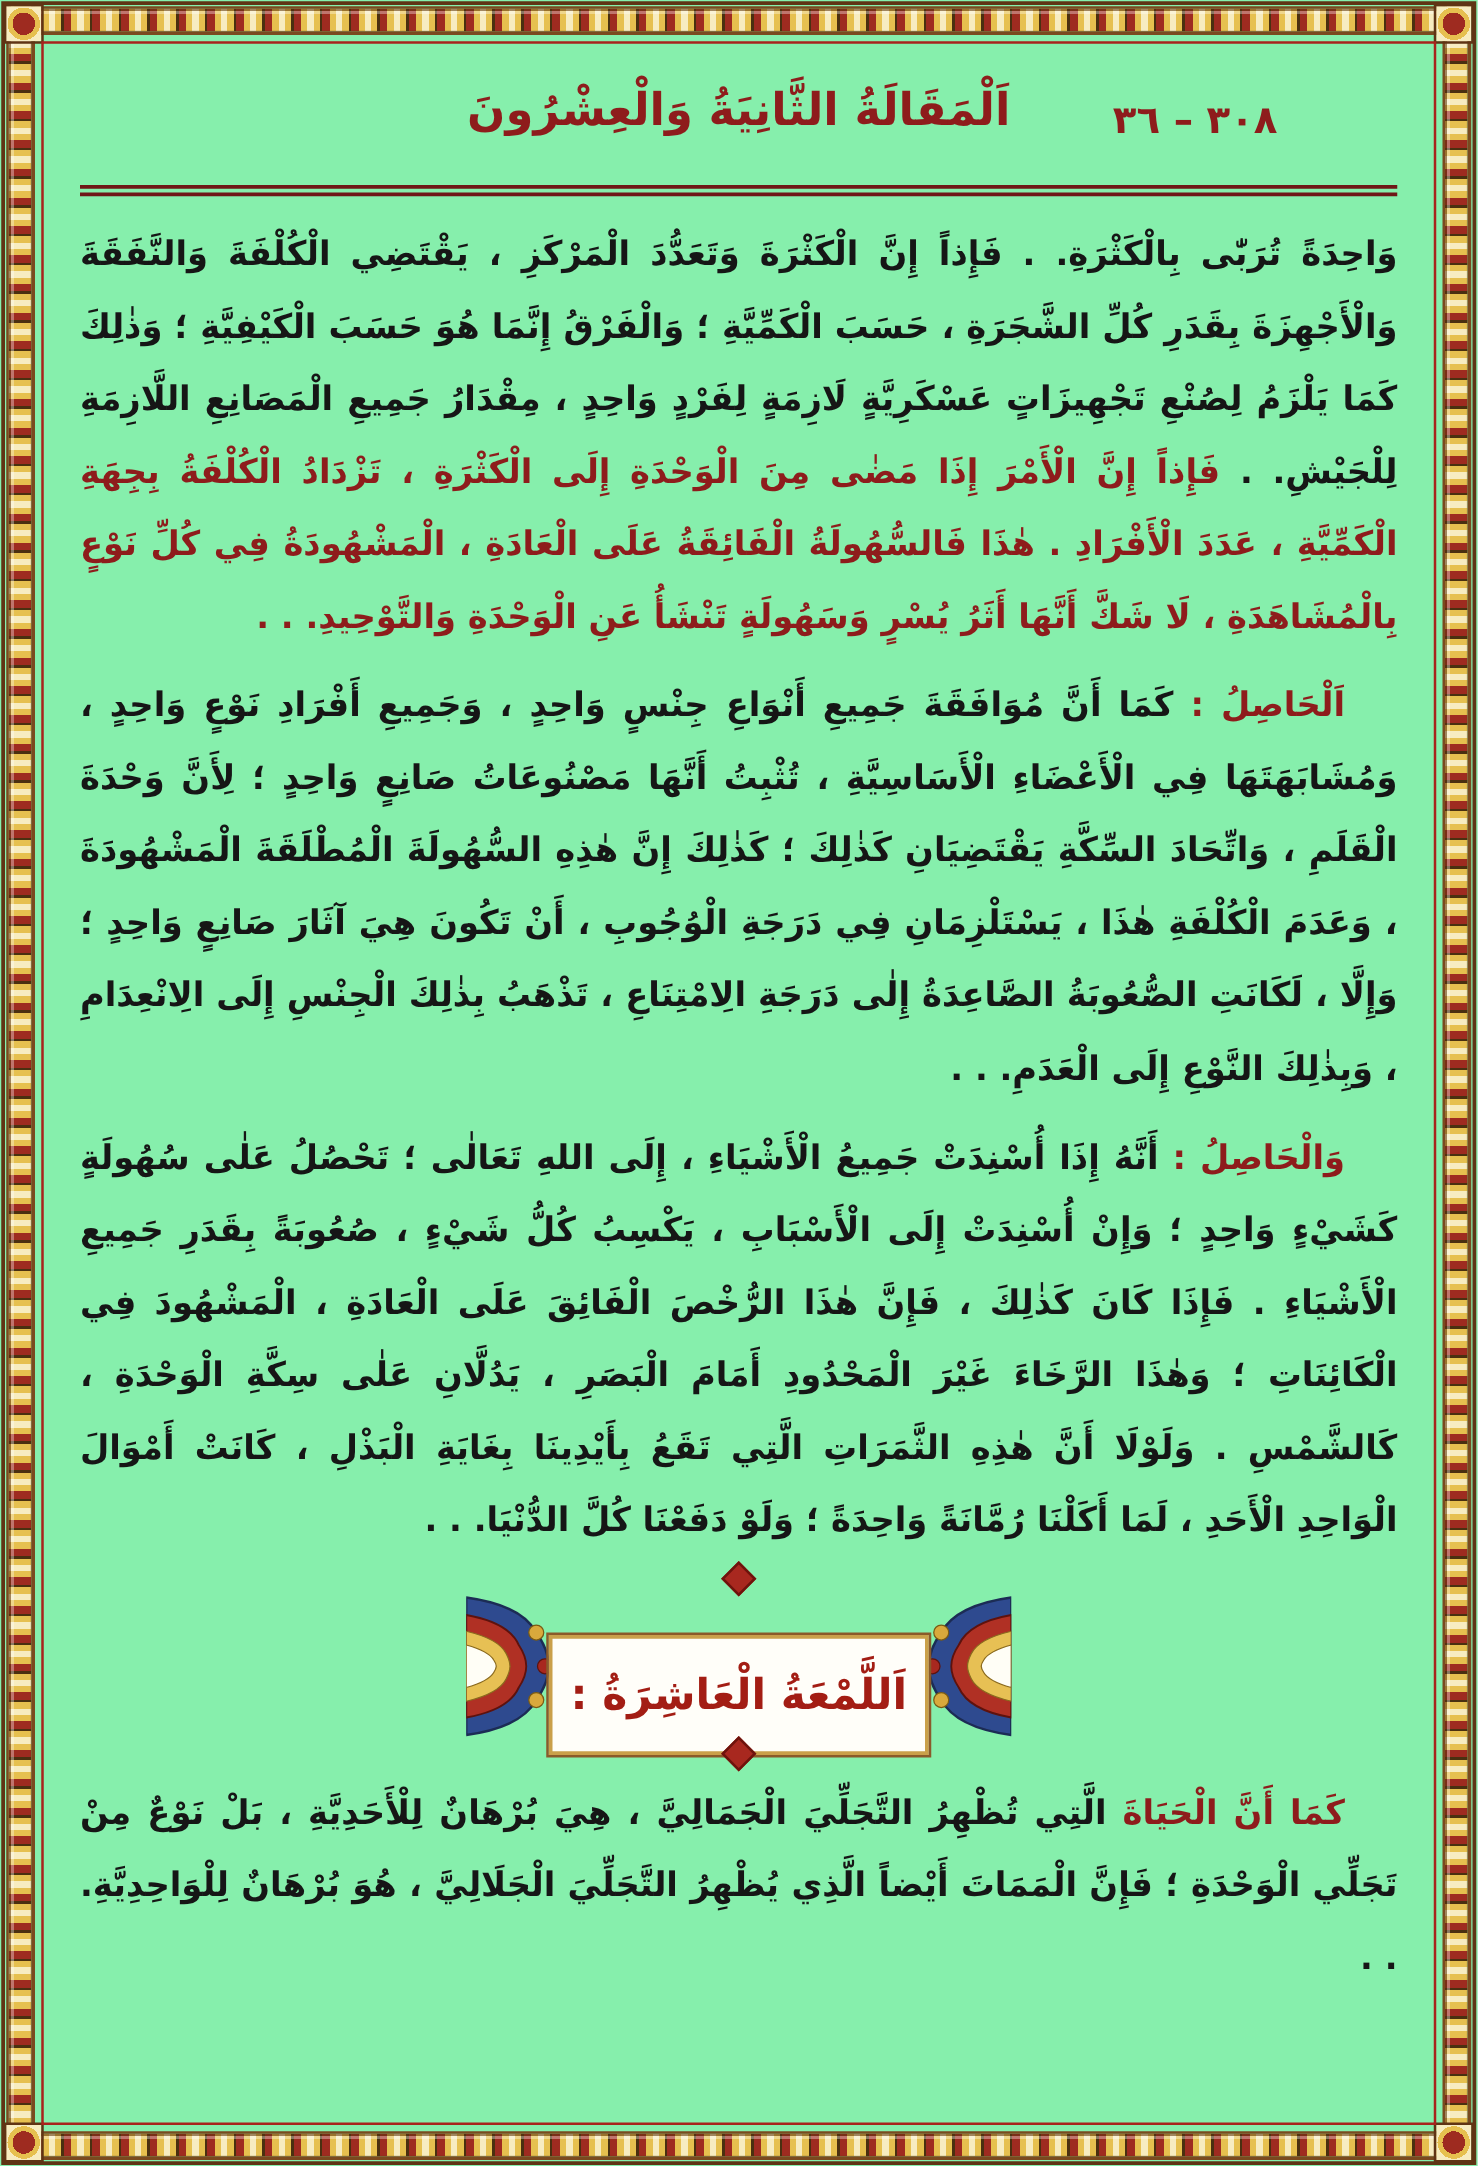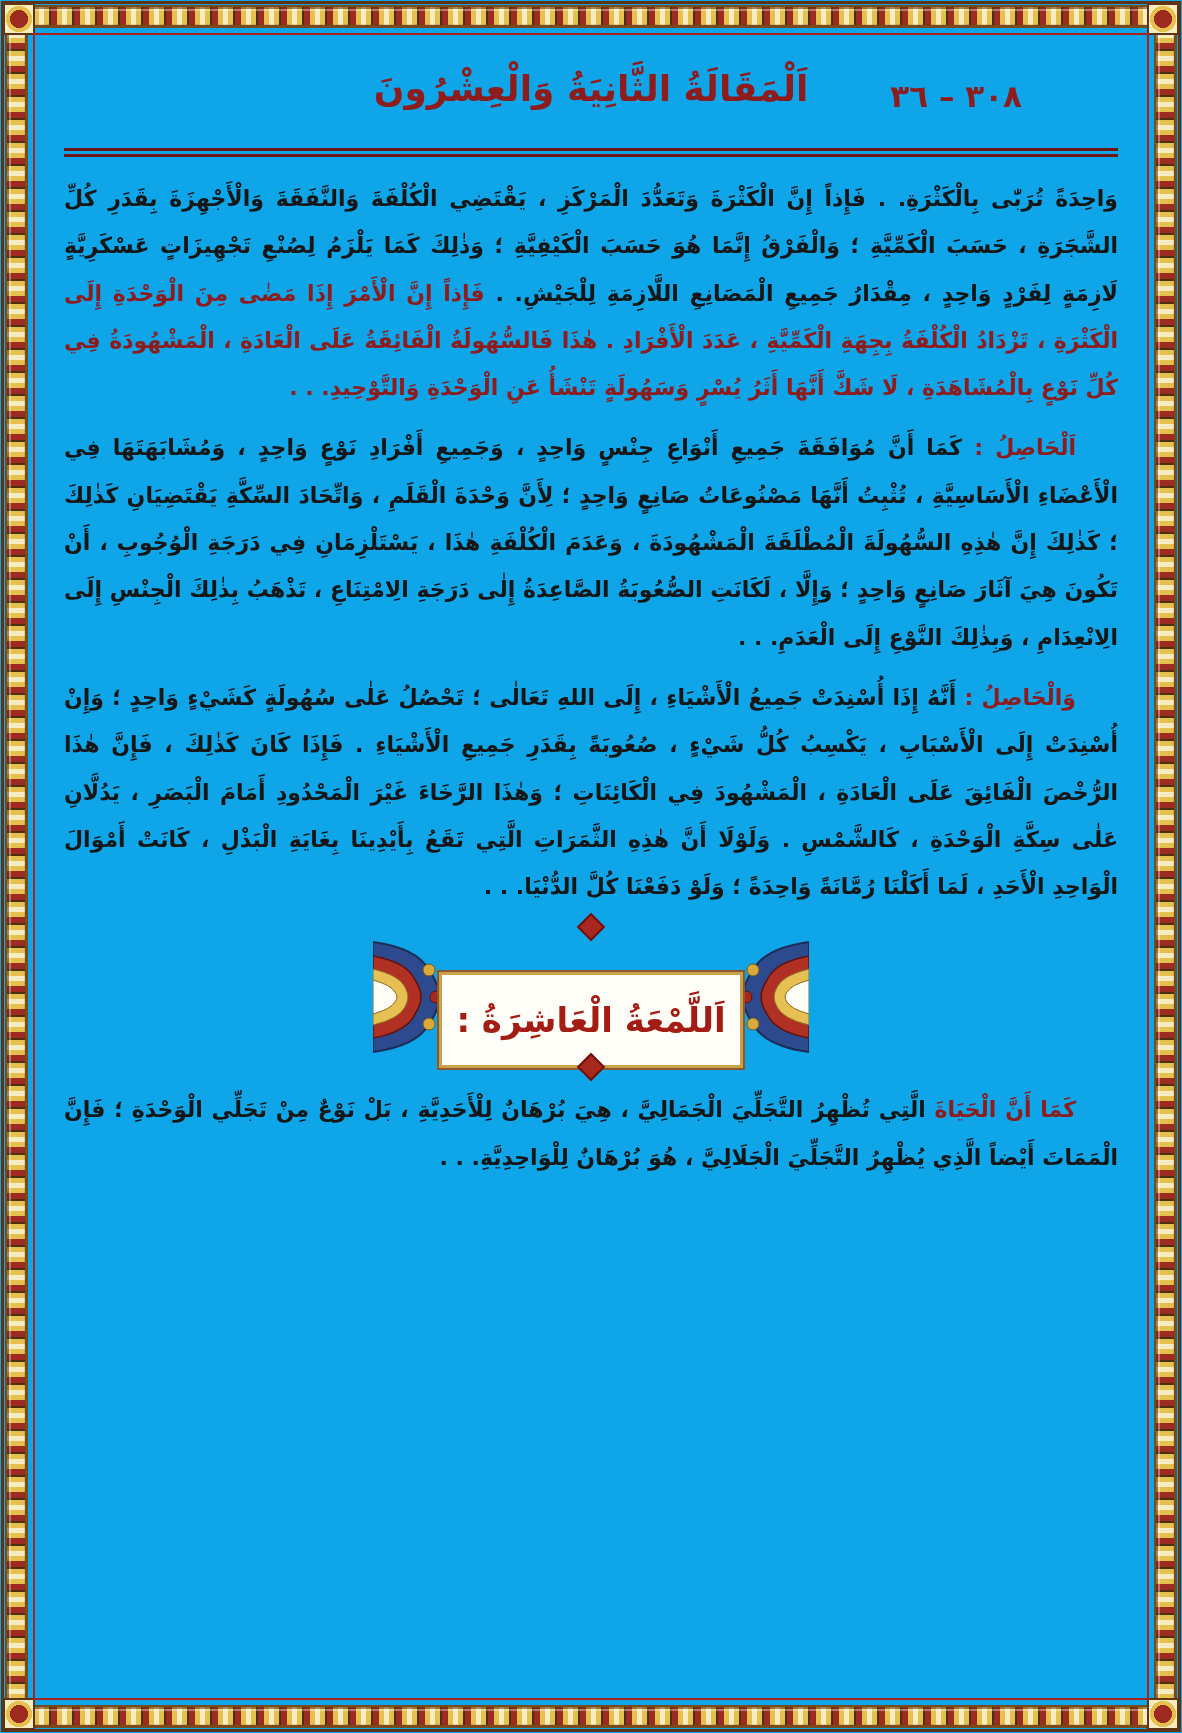--- a/index.html
+++ b/index.html
@@ -2,21 +2,21 @@
 <html lang="ar" dir="rtl"><head>
 <meta charset="utf-8">
 <style>
   html,body{margin:0;padding:0;}
   body{
     width:1182px;height:1733px;
     background:#efece3;
     font-family:"DejaVu Sans",sans-serif;
     position:relative;overflow:hidden;
   }
-  .page{position:absolute;inset:0;background:#0ea5e9;}
+  .page{position:absolute;inset:0;background:#86efac;}
 
   
   .edge-outer{position:absolute;inset:1px;border:3px solid #5f3414;pointer-events:none;}
   .band{position:absolute;box-sizing:border-box;pointer-events:none;}
   .band-h{
     height:23px;
     border-top:2px solid #7a4a1f;border-bottom:3px solid #7a4a1f;
     background-image:
       linear-gradient(180deg, rgba(90,50,15,.55) 0 2px, rgba(255,255,255,.35) 2px 4px, rgba(255,255,255,0) 4px 17px, rgba(90,50,15,.55) 19px 23px),
       repeating-linear-gradient(90deg,#9e2b20 0 6px,#e6c04f 6px 11px,#f7ecc0 11px 16px,#e6c04f 16px 21px,#4a3010 21px 23px);
@@ -56,21 +56,21 @@
     position:absolute;top:26px;right:96px;
     color:#8e1c1c;font-weight:bold;font-size:31px;white-space:nowrap;
   }
   .double-rule{
     height:3px;border-top:3px solid #6f1717;border-bottom:3px solid #6f1717;
     margin-top:6px;
   }
   .body-text{margin-top:18px;}
   .para{
     margin:0 0 13px 0;
-    font-size:22px;font-weight:bold;line-height:2.15;
+    font-size:27px;font-weight:bold;line-height:2.15;
     color:#161616;text-align:justify;
   }
   .para.indent{text-indent:42px;}
   .t-red{color:#8e1c1c;}
   .t-black{color:#161616;}
 
   
   .medallion{
     position:relative;width:fit-content;margin:16px auto 14px auto;
     display:flex;align-items:center;

